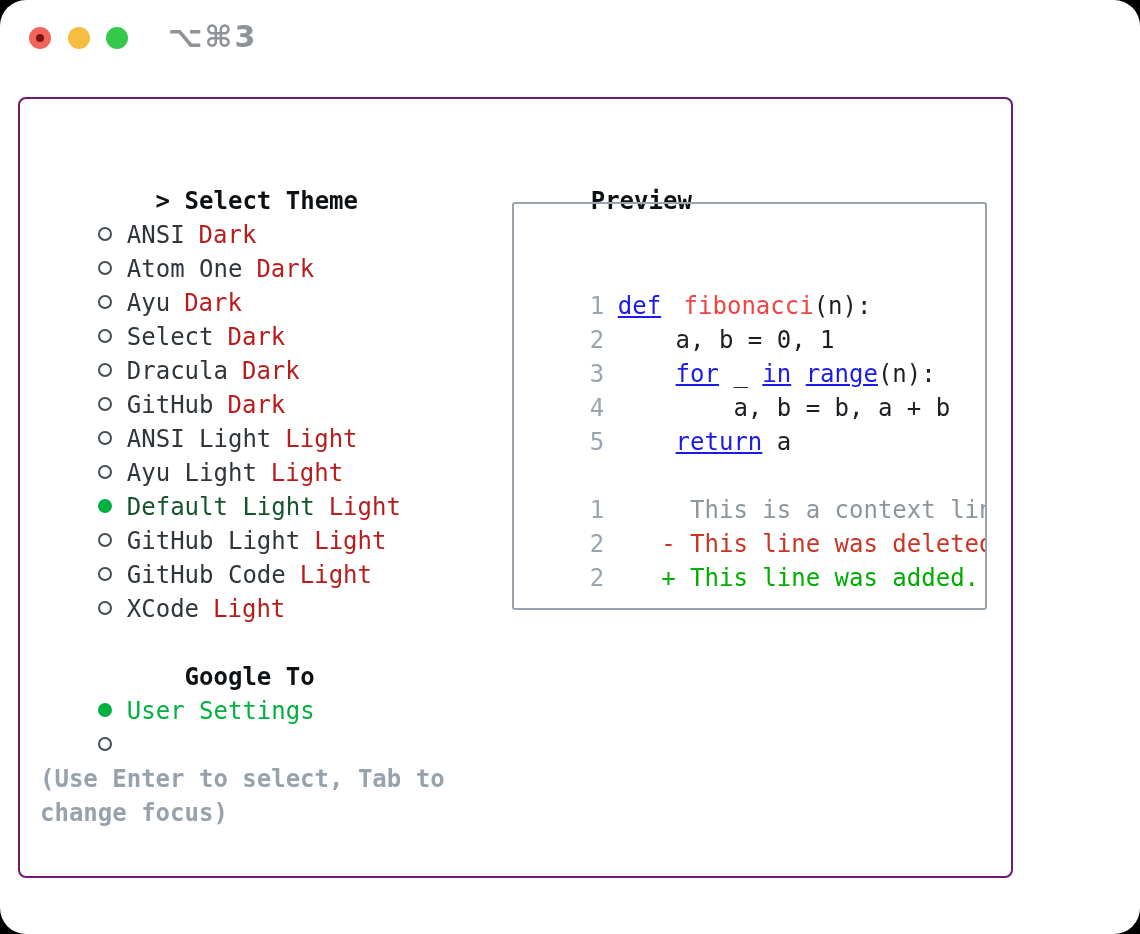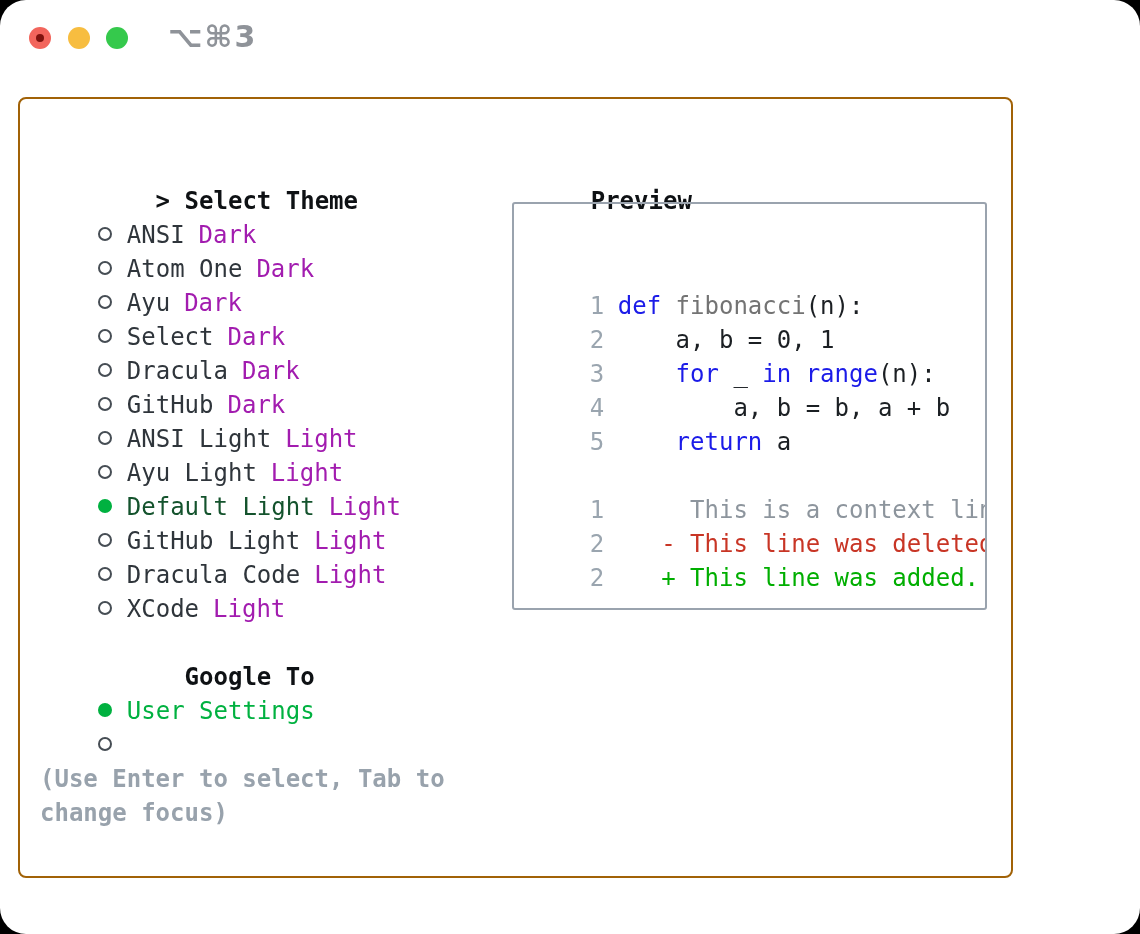--- a/index.html
+++ b/index.html
@@ -18,50 +18,50 @@
   .dot-min{left:68px;background:#f7bd40;}
   .dot-max{left:106px;background:#35c94c;}
   .win-title{
     position:absolute;left:168px;top:20px;font-size:30px;line-height:34px;
     font-weight:700;color:#8f9399;letter-spacing:2px;
     font-family:"DejaVu Sans","Liberation Sans",sans-serif;
   }
   
   .panel{
     position:absolute;left:18px;top:97px;width:995px;height:781px;
-    border:2px solid #a16207;border-radius:8px;box-sizing:border-box;background:#fff;
+    border:2px solid #701a75;border-radius:8px;box-sizing:border-box;background:#fff;
   }
   .row{height:34px;line-height:34px;font-size:24px;white-space:pre;}
   .marker-col{display:inline-block;width:29px;vertical-align:top;}
   .prompt{font-weight:700;color:#0e1114;}
   .circle{
     display:inline-block;width:14px;height:14px;border-radius:50%;
     border:2px solid #464d54;box-sizing:border-box;vertical-align:middle;margin-top:-4px;
   }
   .selected .circle{border:none;background:#00b140;}
   .hdr{font-weight:700;color:#0e1114;}
   .theme-name{color:#2f353b;}
   .selected .theme-name{color:#14532d;}
-  .tag{color:#a21caf;margin-left:14px;}
+  .tag{color:#b91c1c;margin-left:14px;}
   .opt-label{color:#2f353b;}
   .selected .opt-label{color:#00b140;}
   .themes{position:absolute;left:20px;top:51px;}
   .apply{position:absolute;left:20px;top:527px;}
   .hint{position:absolute;left:20px;top:663px;color:#98a2ac;font-weight:bold;}
   
   .preview-header{position:absolute;left:484px;top:51px;}
   .preview-box{
     position:absolute;left:492px;top:103px;width:475px;height:408px;
     border:2px solid #9aa3ae;border-radius:3px;box-sizing:border-box;
     padding:51px 0 0 18px;overflow:hidden;
   }
   .code-line{height:34px;line-height:34px;font-size:24px;white-space:pre;}
   .ln{display:inline-block;width:14px;margin-right:14px;text-align:right;color:#9aa5af;}
-  .tok-kw{color:#1b1be8;}
-  .tok-fn{color:#737373;}
+  .tok-kw{color:#1b1be8;text-decoration:underline;}
+  .tok-fn{color:#ef4444;margin-left:8px;}
   .tok-pl{color:#1b1f23;}
   .tok-ctx{color:#8d959d;}
   .tok-del{color:#c83525;}
   .tok-add{color:#00ae00;}
 </style>
 </head>
 <body>
 
 <div class="window">
 
@@ -105,21 +105,21 @@
         <div class="row theme-item">
     <span class="marker-col"><span class="circle"></span></span><span class="theme-name">Ayu Light</span><span class="tag">Light</span>
   </div>
         <div class="row theme-item selected">
     <span class="marker-col"><span class="circle"></span></span><span class="theme-name">Default Light</span><span class="tag">Light</span>
   </div>
         <div class="row theme-item">
     <span class="marker-col"><span class="circle"></span></span><span class="theme-name">GitHub Light</span><span class="tag">Light</span>
   </div>
         <div class="row theme-item">
-    <span class="marker-col"><span class="circle"></span></span><span class="theme-name">Dracula Code</span><span class="tag">Light</span>
+    <span class="marker-col"><span class="circle"></span></span><span class="theme-name">GitHub Code</span><span class="tag">Light</span>
   </div>
         <div class="row theme-item">
     <span class="marker-col"><span class="circle"></span></span><span class="theme-name">XCode</span><span class="tag">Light</span>
   </div>
       </div>
 
     <div class="apply">
       <div class="row">
         <span class="marker-col"></span><span class="hdr">Google To</span>
       </div>

